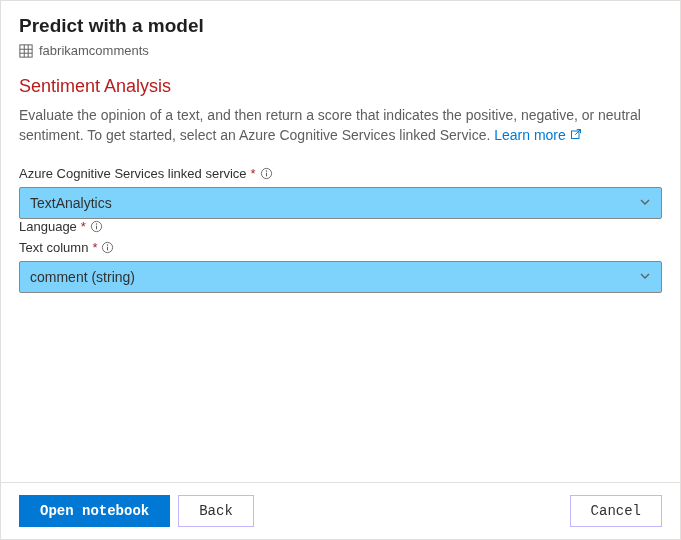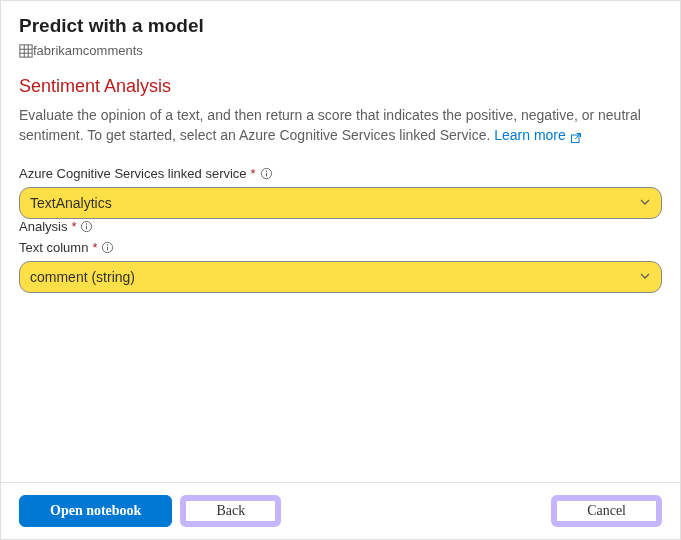--- a/index.html
+++ b/index.html
@@ -21,20 +21,21 @@
   }
   .page-title {
     font-size: 19px;
     font-weight: 700;
     color: #201f1e;
     margin-bottom: 6px;
   }
   .subtitle-row {
     display: flex;
     align-items: center;
+    gap: 6px;
     margin-bottom: 18px;
     color: #605e5c;
     font-size: 13px;
   }
   .table-icon {
     width: 14px;
     height: 14px;
     display: inline-block;
   }
   .section-title {
@@ -46,21 +47,21 @@
   .description {
     font-size: 14px;
     color: #605e5c;
     line-height: 1.45;
     margin-bottom: 20px;
   }
   .learn-more {
     color: #0078d4;
     text-decoration: none;
     display: inline-flex;
-    align-items: center;
+    align-items: flex-start;
     gap: 4px;
   }
   .ext-icon {
     width: 12px;
     height: 12px;
     display: inline-block;
   }
   .field-group {
   }
   .field-label {
@@ -80,60 +81,60 @@
     height: 13px;
     display: inline-flex;
     align-items: center;
     justify-content: center;
     color: #605e5c;
   }
   .dropdown {
     width: 100%;
     height: 32px;
     border: 1px solid #8a8886;
-    border-radius: 11px;
-    background: #fde047;
+    border-radius: 2px;
+    background: #7dd3fc;
     display: flex;
     align-items: center;
     justify-content: space-between;
     padding: 0 10px;
     cursor: pointer;
     font-size: 14px;
     color: #323130;
   }
   .dropdown .chev {
     color: #605e5c;
   }
   .footer {
     border-top: 1px solid #e1dfdd;
     padding: 12px 18px;
     display: flex;
     align-items: center;
     gap: 8px;
   }
   .btn {
     height: 32px;
-    padding: 0 30px;
+    padding: 0 20px;
     font-size: 14px;
     font-weight: 600;
-    border-radius: 6px;
+    border-radius: 0;
     cursor: pointer;
     display: inline-flex;
     align-items: center;
     justify-content: center;
-    font-family: Liberation Serif, serif;
+    font-family: Liberation Mono, monospace;
   }
   .btn-primary {
     background: #0078d4;
     border: 1px solid #0078d4;
     color: #fff;
   }
   .btn-default {
     background: #fff;
-    border: 6px solid #c4b5fd;
+    border: 1px solid #c4b5fd;
     color: #323130;
     font-weight: 400;
   }
   .spacer { flex: 1; }
 </style>
 </head>
 <body>
 
 <div class="content">
 
@@ -185,21 +186,21 @@
       <span class="chev">
         <svg viewBox="0 0 12 12" width="12" height="12">
             <polyline points="2,4 6,8 10,4" fill="none" stroke="#605e5c" stroke-width="1.3"></polyline>
           </svg>
       </span>
     </div>
   </div>
 
   <div class="field-group">
     <div class="field-label">
-      <span>Analysis</span>
+      <span>Language</span>
       <span class="required">*</span>
       <span class="info-icon">
         <svg viewBox="0 0 16 16" width="13" height="13">
             <circle cx="8" cy="8" r="6.3" fill="none" stroke="#605e5c" stroke-width="1.1"></circle>
             <line x1="8" y1="7" x2="8" y2="11.5" stroke="#605e5c" stroke-width="1.3"></line>
             <circle cx="8" cy="5" r="0.9" fill="#605e5c"></circle>
           </svg>
       </span>
     </div>
   </div>

